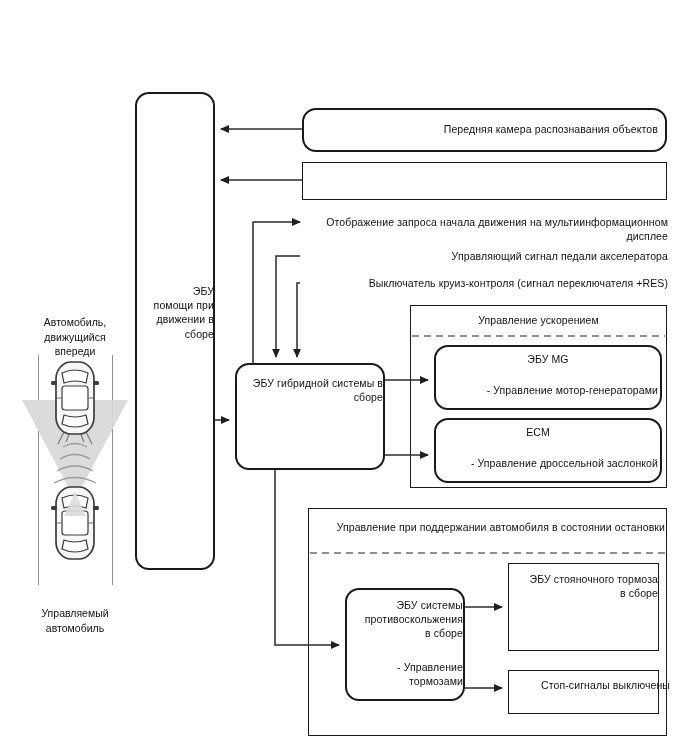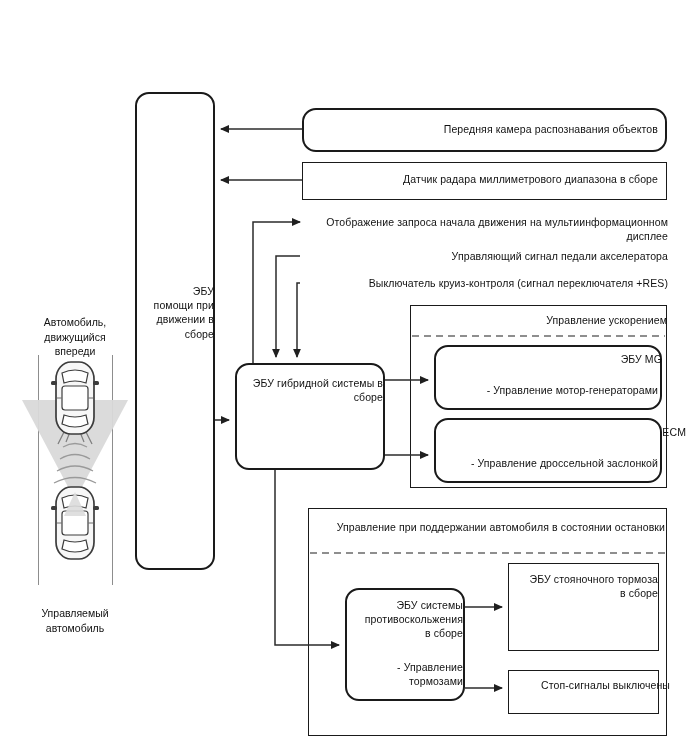--- a/index.html
+++ b/index.html
@@ -7,21 +7,21 @@
   #canvas{position:relative;width:688px;height:755px;overflow:hidden;background:#fff;}
 
   .box{position:absolute;box-sizing:border-box;background:#fff;}
   .b-round{border:2px solid #1a1a1a;border-radius:14px;}
   .b-square{border:1.6px solid #1a1a1a;}
   .b-group{border:1.6px solid #1a1a1a;}
 
   .txt{position:absolute;font-size:10.5px;line-height:1.35;color:#111;
        white-space:pre-line;letter-spacing:.1px;text-align:right;}
   .tlabel{position:absolute;font-size:10.5px;line-height:1.4;color:#111;
-       white-space:pre-line;text-align:right;letter-spacing:.1px;}
+       white-space:pre-line;text-align:center;letter-spacing:.1px;}
 
   svg.wires{position:absolute;left:0;top:0;width:688px;height:755px;overflow:visible;}
   .lane{position:absolute;width:0;border-left:1.6px solid #8d8d8d;}
   .annot{position:absolute;font-size:10.5px;line-height:1.4;text-align:center;
          white-space:pre-line;color:#111;}
 </style>
 </head>
 <body>
 
 <div id="canvas">
@@ -84,21 +84,20 @@
   <div class="box b-round" style="left:135px; top:92px; width:80px; height:478px;"></div>
   <div class="txt" style="left:144px; top:284px; width:70px;">ЭБУ
 помощи при
 движении в
 сборе</div>
 
   <div class="box b-round" style="left:302px; top:108px; width:365px; height:44px;"></div>
   <div class="txt" style="left:318px; top:122px; width:340px;">Передняя камера распознавания объектов</div>
 
   <div class="box b-square" style="left:302px; top:162px; width:365px; height:38px;"></div>
-  <div class="txt" style="left:318px; top:172px; width:340px;">Датчик радара миллиметрового диапазона в сборе</div>
 
   <div class="txt" style="left:308px; top:215px; width:360px;">Отображение запроса начала движения на мультиинформационном
 дисплее</div>
 
   <div class="txt" style="left:308px; top:276px; width:360px;">Выключатель круиз-контроля (сигнал переключателя +RES)</div>
 
   <div class="txt" style="left:308px; top:249px; width:360px;">Управляющий сигнал педали акселератора</div>
 
   <div class="box b-round" style="left:235px; top:363px; width:150px; height:107px;"></div>
   <div class="txt" style="left:243px; top:376px; width:140px;">ЭБУ гибридной системы в
@@ -108,21 +107,21 @@
   <div class="tlabel" style="left:410px; top:313px; width:257px;">Управление ускорением</div>
   <svg class="wires" aria-hidden="true">
     <line x1="412" y1="336" x2="665" y2="336" stroke="#6a6a6a" stroke-width="1.4" stroke-dasharray="7,5"></line>
   </svg>
 
   <div class="box b-round" style="left:434px; top:345px; width:228px; height:65px;"></div>
   <div class="tlabel" style="left:434px; top:352px; width:228px;">ЭБУ MG</div>
   <div class="txt" style="left:446px; top:383px; width:212px;">- Управление мотор-генераторами</div>
 
   <div class="box b-round" style="left:434px; top:418px; width:228px; height:65px;"></div>
-  <div class="tlabel" style="left:434px; top:425px; width:208px;padding-left:44px;">ECM</div>
+  <div class="tlabel" style="left:434px; top:425px; width:208px;">ECM</div>
   <div class="txt" style="left:446px; top:456px; width:212px;">- Управление дроссельной заслонкой</div>
 
   <div class="box b-group" style="left:308px; top:508px; width:359px; height:228px;"></div>
   <div class="txt" style="left:320px; top:520px; width:345px;">Управление при поддержании автомобиля в состоянии остановки</div>
   <svg class="wires" aria-hidden="true">
     <line x1="310" y1="553" x2="665" y2="553" stroke="#6a6a6a" stroke-width="1.4" stroke-dasharray="7,5"></line>
   </svg>
 
   <div class="box b-round" style="left:345px; top:588px; width:120px; height:113px;"></div>
   <div class="txt" style="left:355px; top:598px; width:108px;">ЭБУ системы

